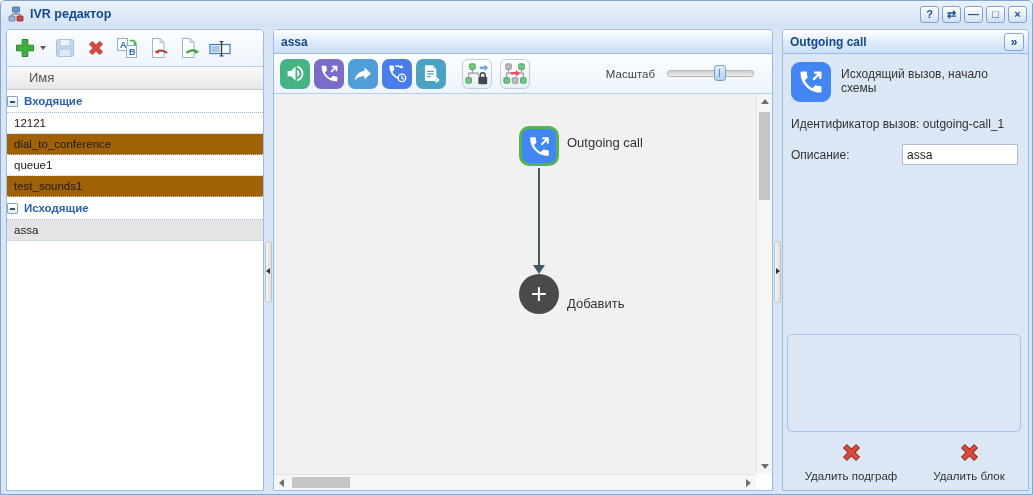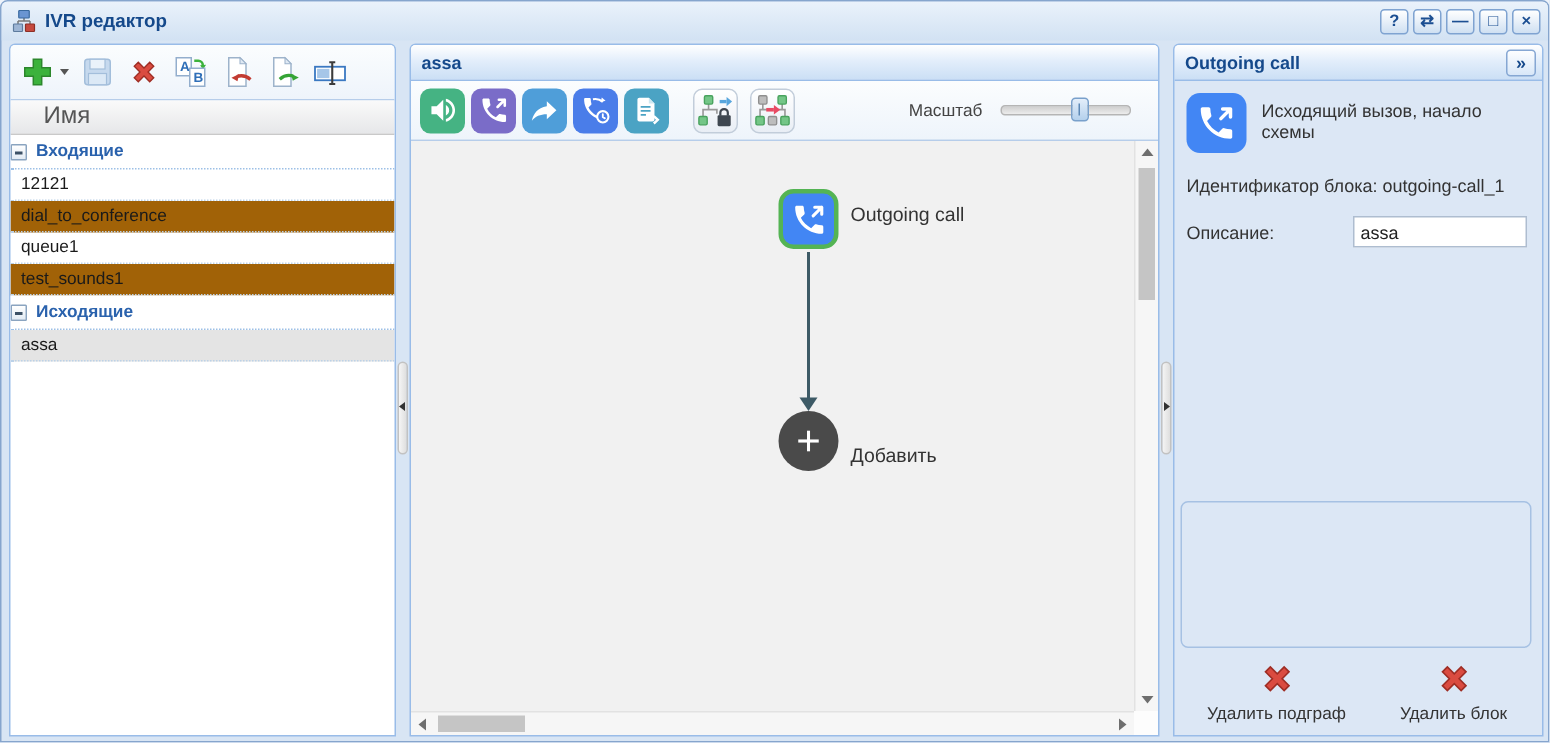--- a/index.html
+++ b/index.html
@@ -27,21 +27,21 @@
            background:linear-gradient(#fdfeff,#d8e7f8);color:#15498b;font-weight:bold;font-size:12px;
            line-height:16px;text-align:center;box-sizing:border-box;cursor:pointer;}
   
   .ltoolbar{height:37px;display:flex;align-items:center;padding:0 6px;gap:7px;
             background:linear-gradient(#fbfdfe,#eef4fb);border-bottom:1px solid #b6cdea;box-sizing:border-box;}
   .tbi{display:flex;align-items:center;cursor:pointer;}
   .tbi svg{width:24px;height:24px;display:block;}
   .caret-down{width:0;height:0;border-left:3.5px solid transparent;border-right:3.5px solid transparent;
               border-top:4px solid #555;margin-left:3px;}
   .grid-header{height:22px;line-height:22px;background:linear-gradient(#fafafa,#e6e7e9);
-               border-bottom:1px solid #c9c9c9;color:#555;font-size:16px;padding-left:22px;cursor:pointer;}
+               border-bottom:1px solid #c9c9c9;color:#555;font-size:13px;padding-left:22px;cursor:pointer;}
   .row{height:20px;line-height:20px;font-size:11.5px;color:#1a1a1a;padding-left:7px;
        border-bottom:1px dotted #bcd2e8;cursor:pointer;}
   .row.alt{background:#a16207;}
   .row.group{height:22px;line-height:22px;color:#2a62ad;font-weight:bold;display:flex;
              align-items:center;gap:6px;padding-left:0;border-bottom:1px dotted #9dc0e6;background:#fff;}
   .row.selected{background:#e4e4e4;}
   .minus-box{width:11px;height:11px;border:1px solid #8aa4c0;border-radius:1px;
              background:linear-gradient(#ffffff,#e2ebf4);position:relative;box-sizing:border-box;flex:0 0 11px;}
   .minus-box::after{content:"";position:absolute;left:2px;right:2px;top:4px;height:2px;background:#3c5166;}
   
@@ -329,21 +329,21 @@
     <div class="rp-body">
       <div class="rp-iconrow">
         <div class="rp-icon">
           <svg viewBox="0 0 24 24">
             <path fill="#fff" d="M6.62 10.79c1.44 2.83 3.76 5.14 6.59 6.59l2.2-2.21c.27-.26.66-.35 1.01-.24 1.12.37 2.33.57 3.57.57.55 0 1 .45 1 1V20c0 .55-.45 1-1 1-9.39 0-17-7.61-17-17 0-.55.45-1 1-1h3.5c.55 0 1 .45 1 1 0 1.25.2 2.45.57 3.57.11.35.03.74-.25 1.02l-2.2 2.2z"></path>
             <path fill="none" stroke="#fff" stroke-width="2" stroke-linecap="round" stroke-linejoin="round" d="M14.5 9.5L20 4M15.5 4H20v4.5"></path>
           </svg>
         </div>
         <div class="rp-subtitle">Исходящий вызов, начало схемы</div>
       </div>
-      <div class="rp-id">Идентификатор блока: outgoing-call_1</div>
+      <div class="rp-id">Идентификатор вызов: outgoing-call_1</div>
       <div class="rp-descrow">
         <span class="rp-desc-label">Описание:</span>
         <input class="desc-input" type="text" value="assa" style="">
       </div>
       <div class="rp-fieldset"></div>
       <div class="rp-buttons">
         <div class="rp-btn b1">
           <svg viewBox="0 0 24 24">
             <path d="M5.5 8.2L8.2 5.5 12 9.3l3.8-3.8 2.7 2.7-3.8 3.8 3.8 3.8-2.7 2.7-3.8-3.8-3.8 3.8-2.7-2.7 3.8-3.8z" fill="#da4b40" stroke="#9e2d24" stroke-width=".9"></path>
           </svg>

